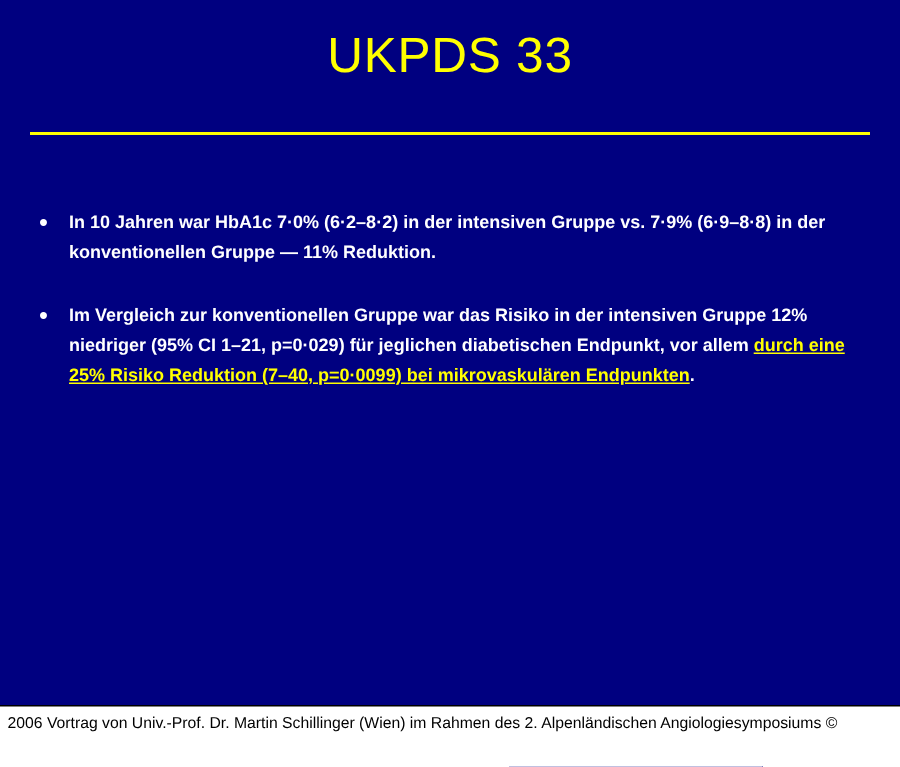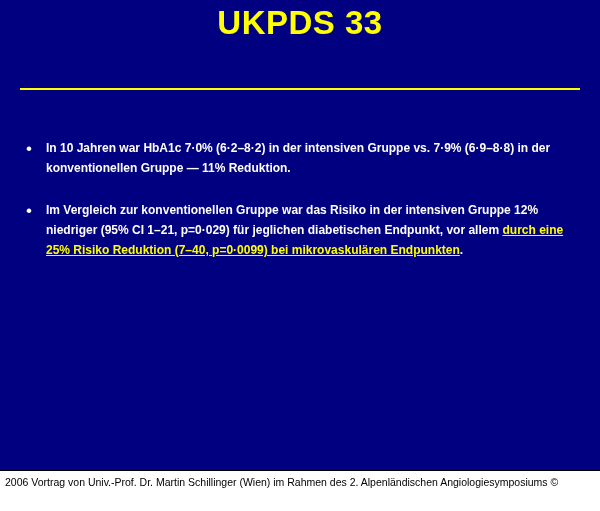--- a/index.html
+++ b/index.html
@@ -16,27 +16,27 @@
   .slide {
     position: relative;
     width: 600px;
     height: 470px;
     background: #000080;
     box-sizing: border-box;
     overflow: hidden;
   }
   .slide-title {
     position: absolute;
-    top: 4px;
+    top: 18px;
     left: 0;
     width: 600px;
     text-align: center;
     color: #ffff00;
     font-size: 33px;
-    font-weight: bold;
+    font-weight: normal;
     letter-spacing: 0.5px;
     font-family: "Liberation Sans", sans-serif;
   }
   .title-rule {
     position: absolute;
     top: 88px;
     left: 20px;
     width: 560px;
     height: 2px;
     background: #ffff00;

